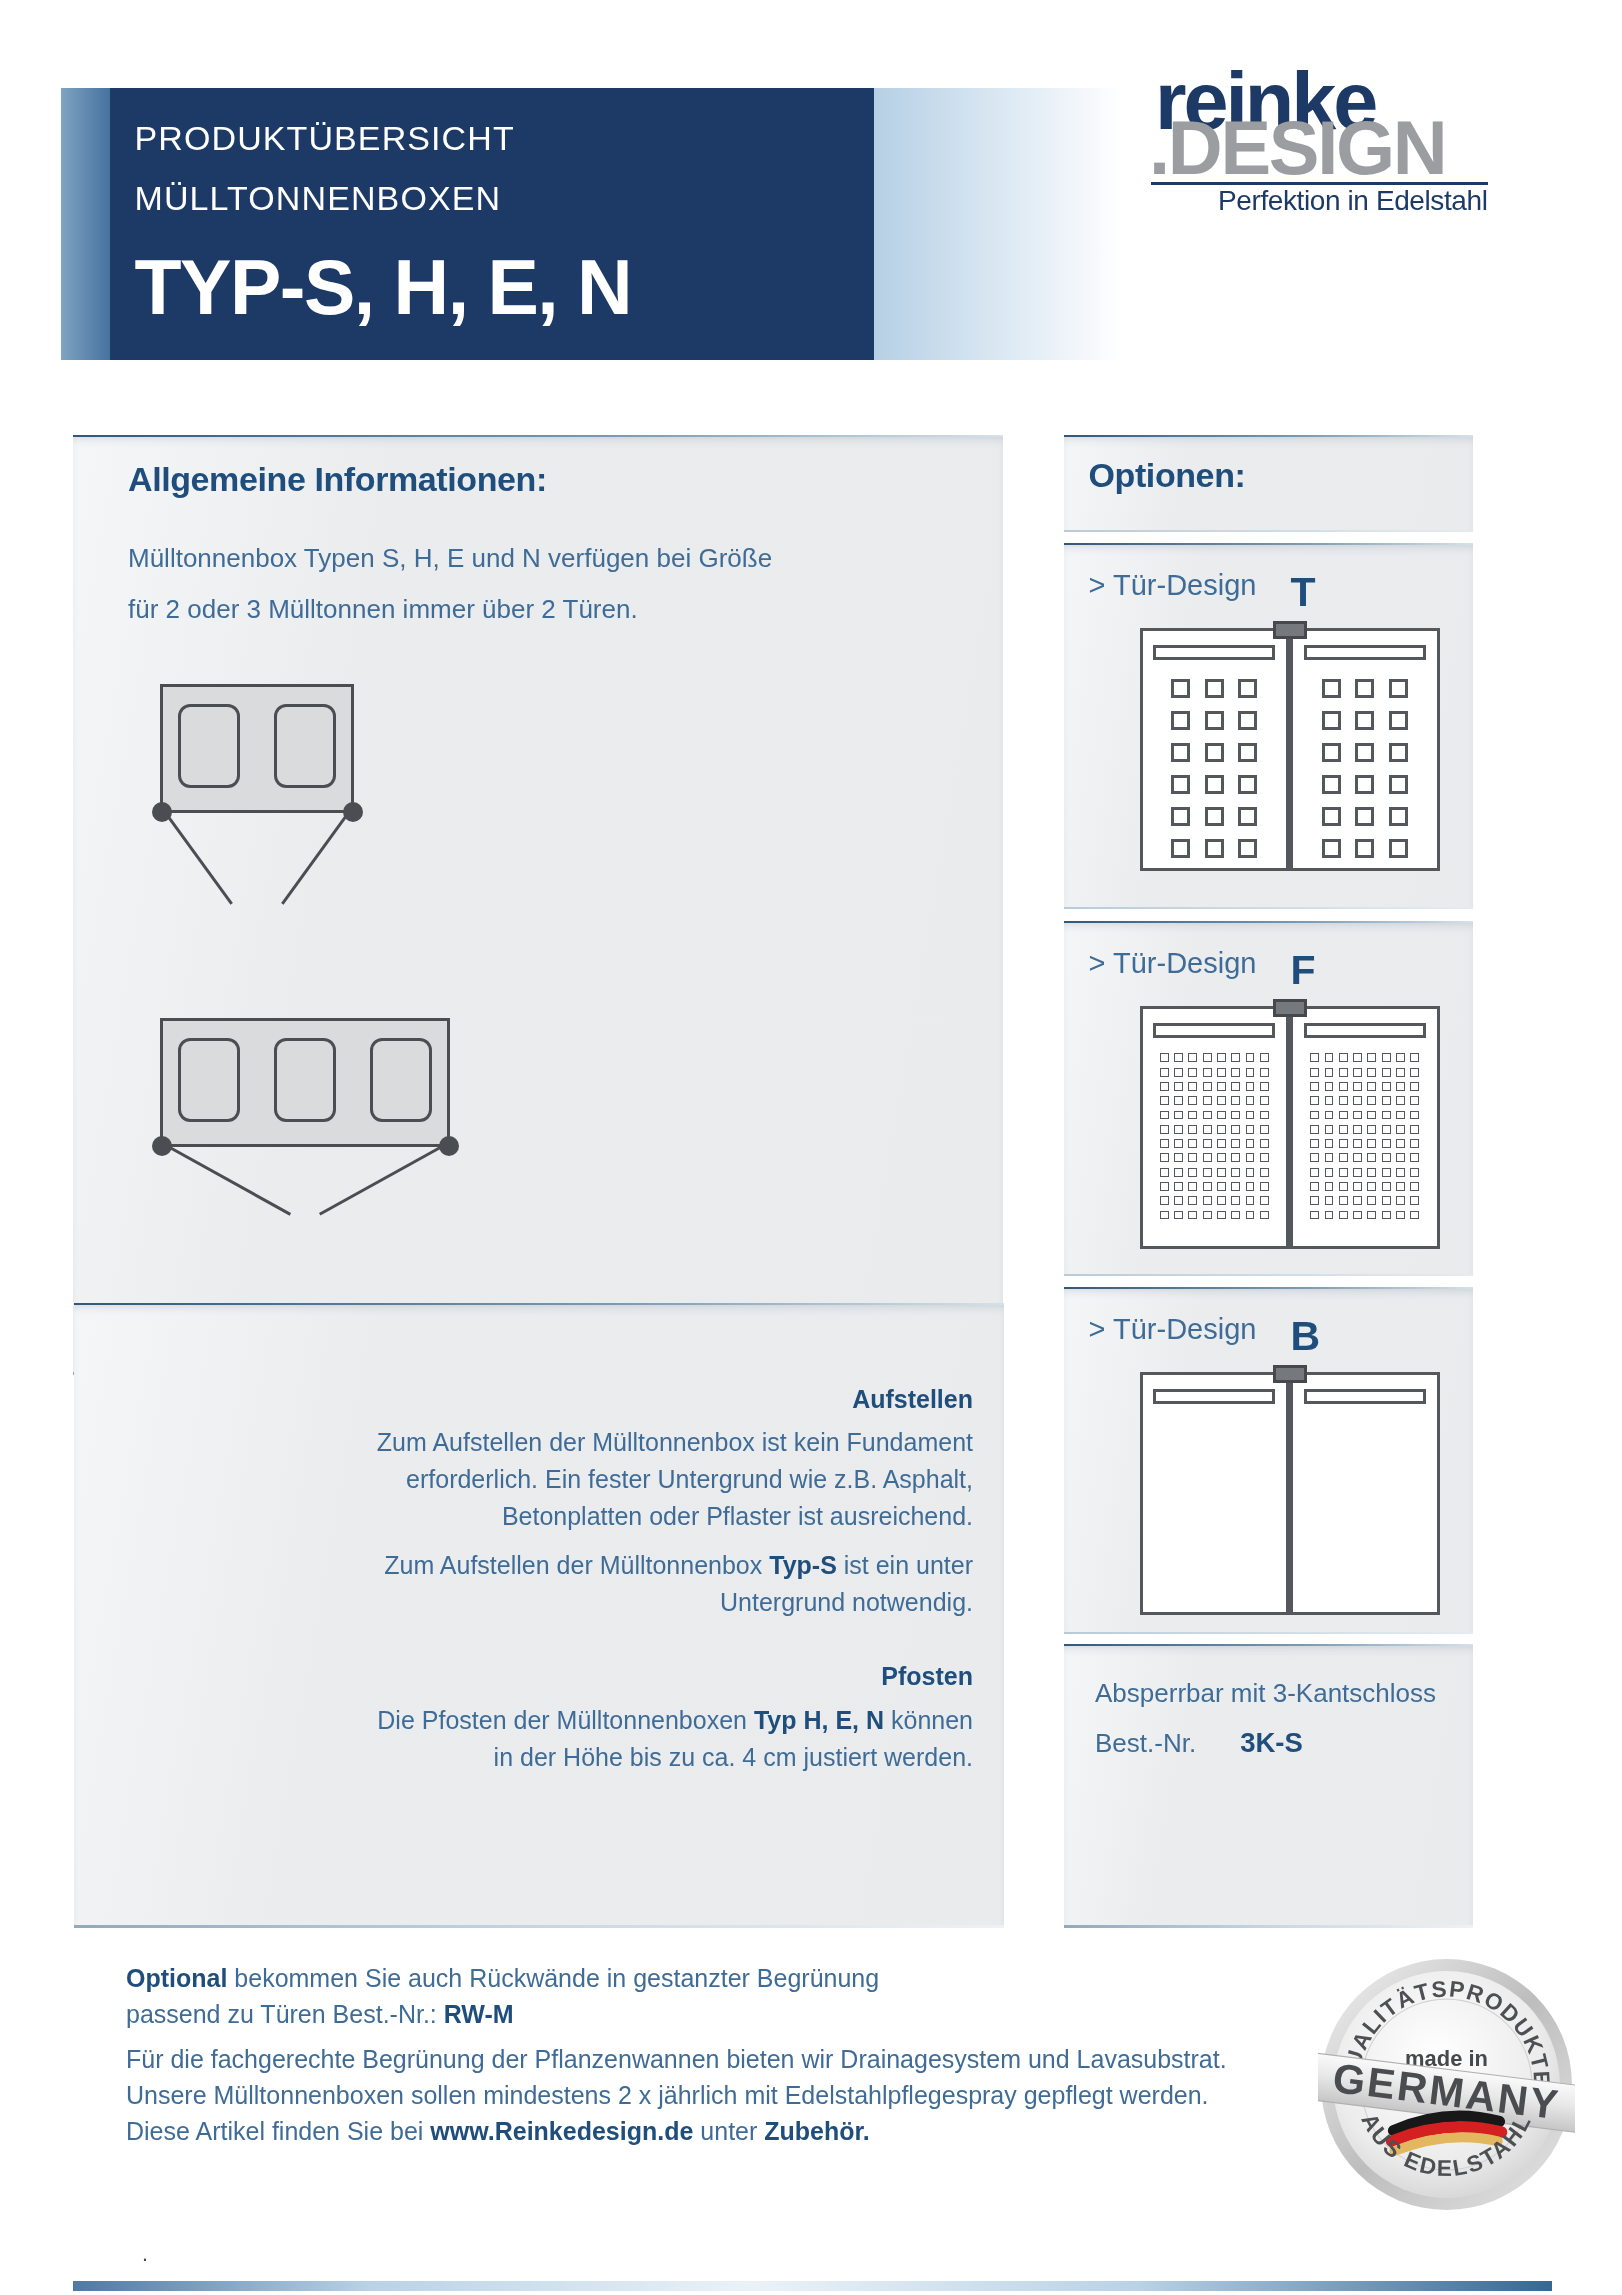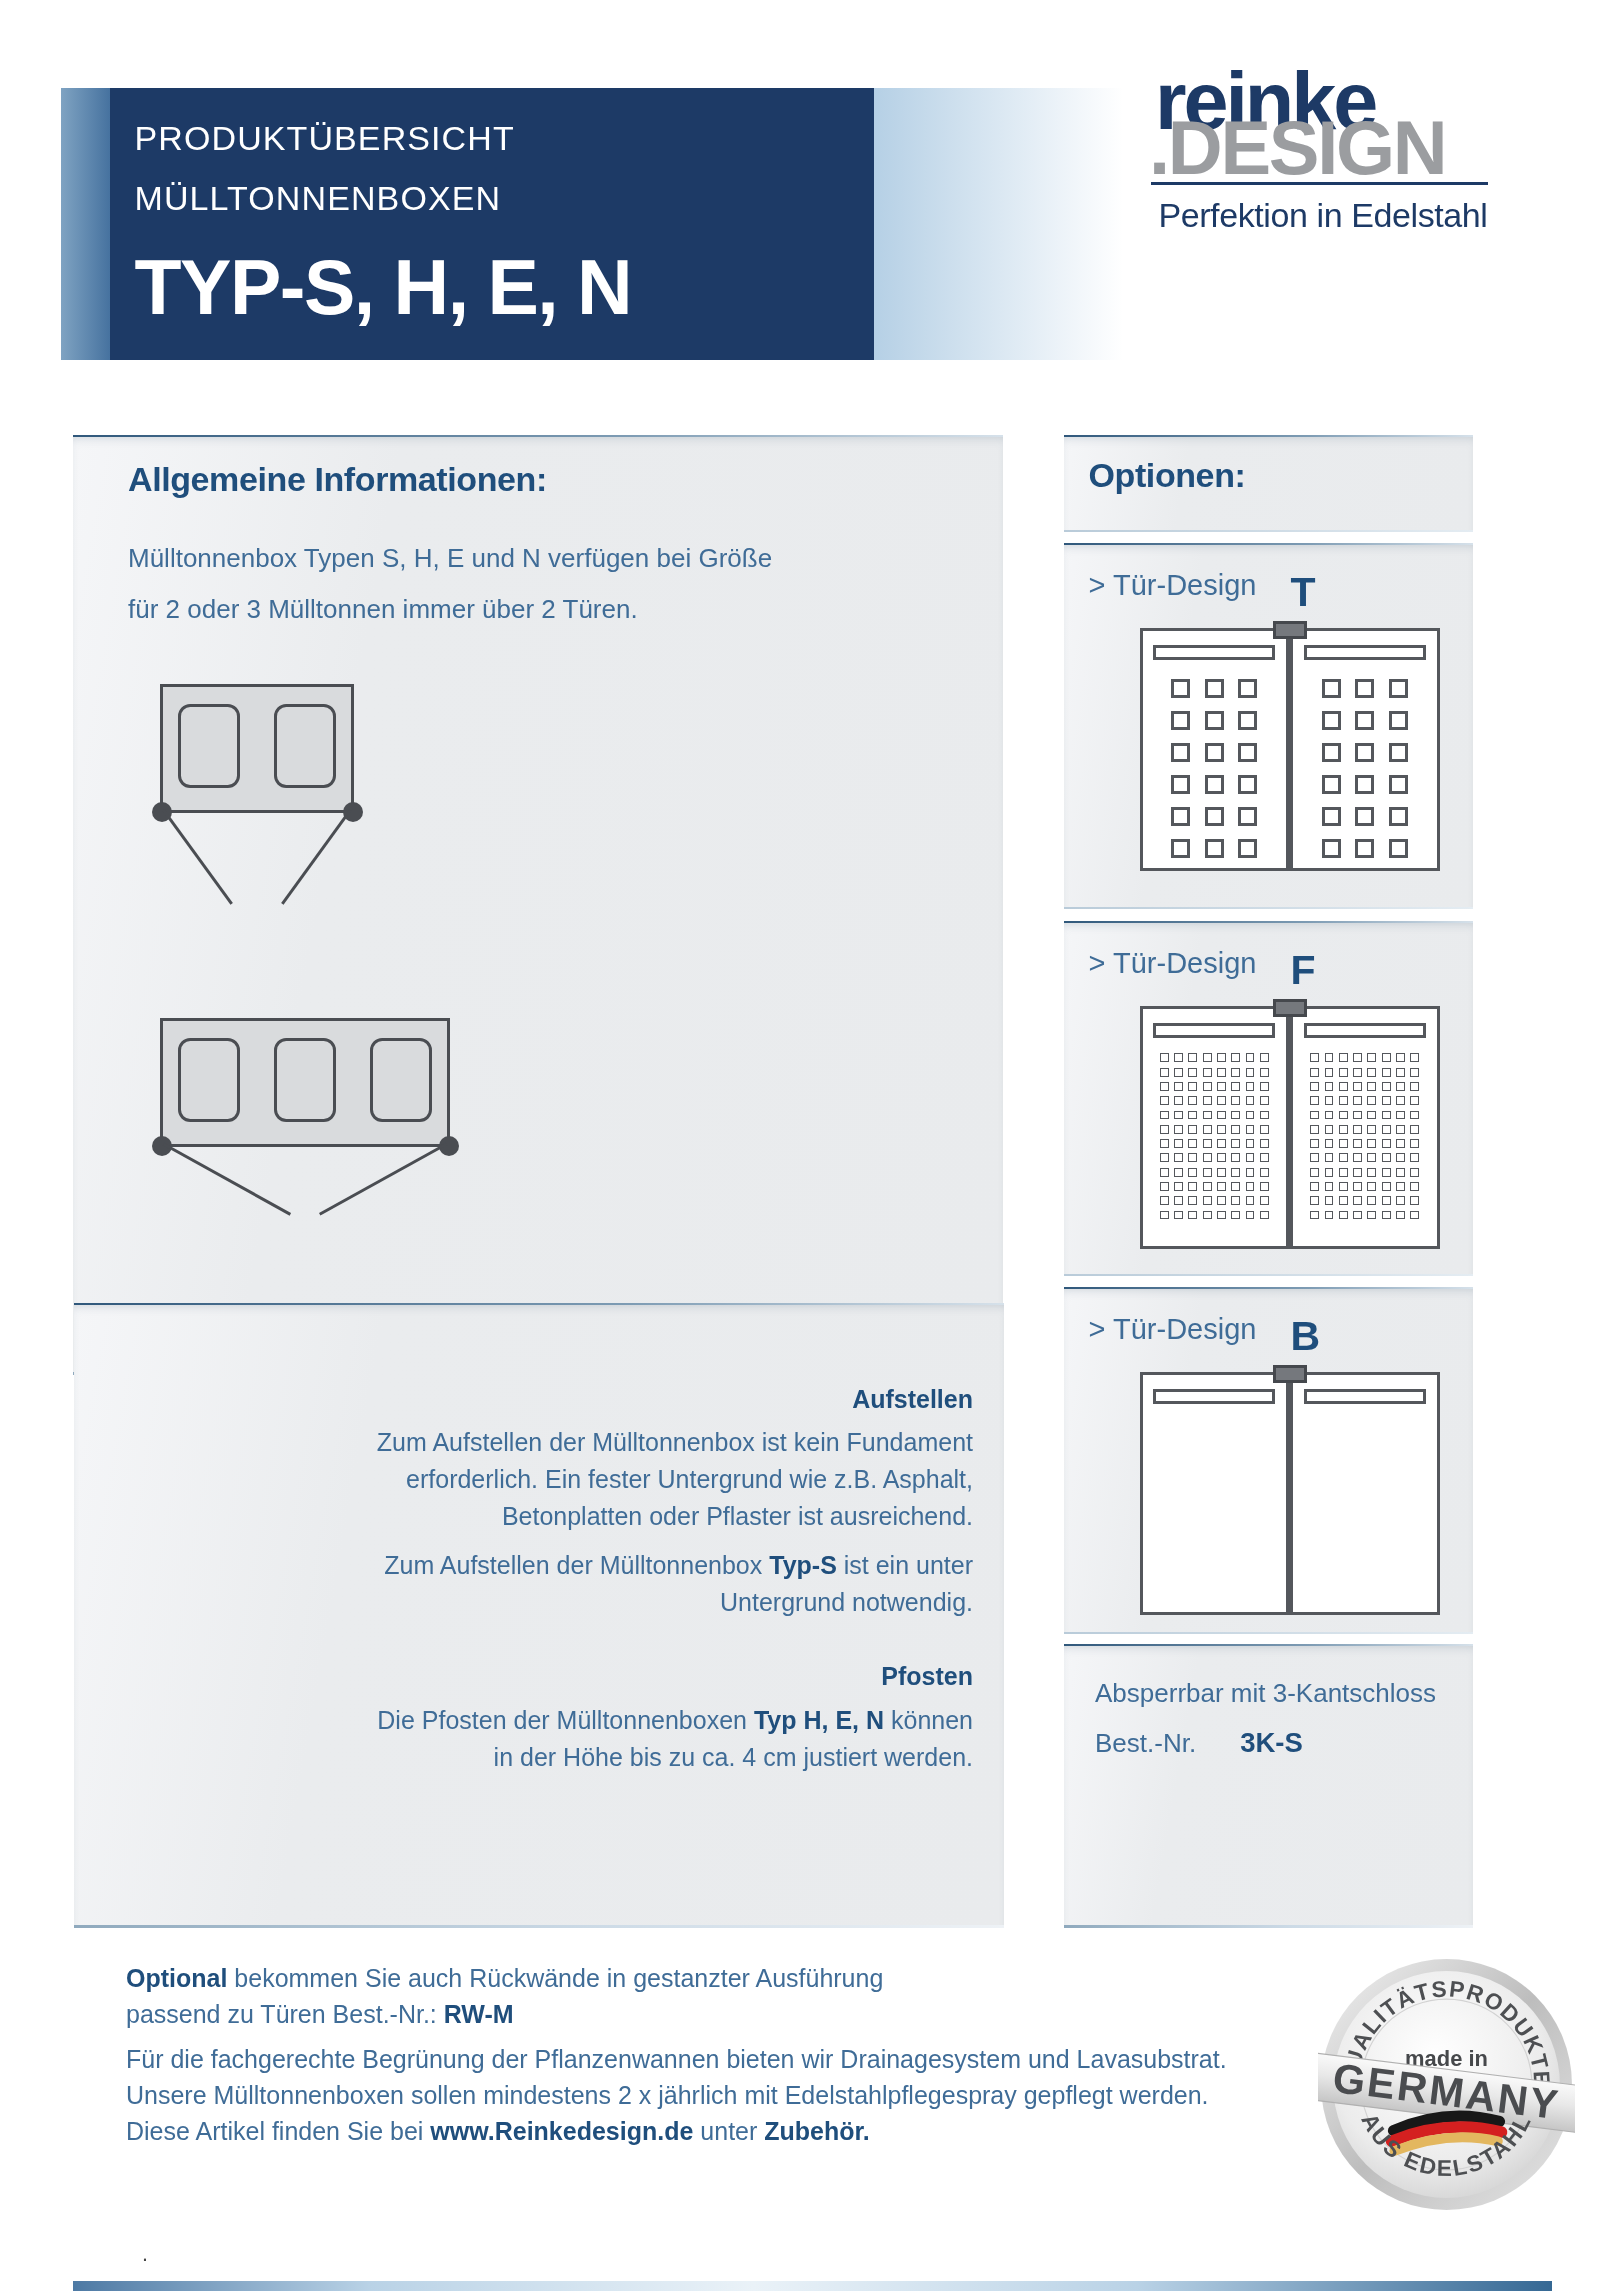--- a/index.html
+++ b/index.html
@@ -16,21 +16,21 @@
   .hdr-fade{position:absolute;left:832px;top:88px;width:291px;height:272px;
             background:linear-gradient(90deg,#a9c8e1,rgba(255,255,255,0));}
 
   
   .logo{position:absolute;left:1149px;top:61px;width:340px;height:161px;}
   .logo-name{position:absolute;left:6.1px;top:0;font-size:81px;font-weight:bold;color:#1d3a66;
              letter-spacing:-3.1px;line-height:1;}
   .logo-suffix{position:absolute;left:0;top:49px;font-size:76px;font-weight:bold;color:#9b9da0;
                letter-spacing:-2.3px;line-height:1;}
   .logo-tagline{position:absolute;left:1.5px;top:121px;width:337px;border-top:3.8px solid #1d3a66;
-                padding-top:11px;text-align:right;font-size:34px;color:#1d3a66;letter-spacing:-0.4px;}
+                padding-top:0;text-align:right;font-size:28px;color:#1d3a66;letter-spacing:-0.4px;}
 
   
   .panel{position:absolute;box-sizing:border-box;
          background:linear-gradient(100deg,#f5f6f8 0%,#eaecee 30%,#e9ebed 100%);
          box-shadow:inset 0 7.7px 10.7px -6.1px rgba(46,78,108,.25);}
   .panel::before{content:"";position:absolute;left:0;right:0;top:0;height:2.3px;
          background:linear-gradient(90deg,#30587b,#7e9cb4 60%,#d6e1ea);}
   .panel::after{content:"";position:absolute;left:0;right:0;bottom:0;height:2.3px;
          background:linear-gradient(90deg,#b9cbd9,#e4ecf2);}
   .panel.strong::after{height:3.1px;
@@ -179,21 +179,21 @@
   </section>
 
   <section class="panel strong" id="lock-panel">
     <div id="lock-line">Absperrbar mit 3-Kantschloss</div>
     <div id="lock-row">
       <span>Best.-Nr.</span><span id="lock-no">3K-S</span>
     </div>
   </section>
 
   <div id="footer-text">
-      <div class="rich-line"><span class="b">Optional</span><span> bekommen Sie auch Rückwände in gestanzter Ausführung</span></div>
+      <div class="rich-line"><span class="b">Optional</span><span> bekommen Sie auch Rückwände in gestanzter Begrünung</span></div>
       <div class="rich-line"><span>passend zu Türen Best.-Nr.: </span><span class="b">RW-M</span></div>
       <div class="rich-line"><span>Für die fachgerechte Begrünung der Pflanzenwannen bieten wir Drainagesystem und Lavasubstrat.</span></div>
       <div class="rich-line"><span>Unsere Mülltonnenboxen sollen mindestens 2 x jährlich mit Edelstahlpflegespray gepflegt werden.</span></div>
       <div class="rich-line"><span>Diese Artikel finden Sie bei </span><span class="b">www.Reinkedesign.de</span><span> unter </span><span class="b">Zubehör.</span></div>
     </div>
   <div id="footer-mark">.</div>
   <div id="bottom-bar"></div>
 
   <svg id="badge" viewBox="0 0 340 340" font-family="Liberation Sans, sans-serif">
     <defs>

